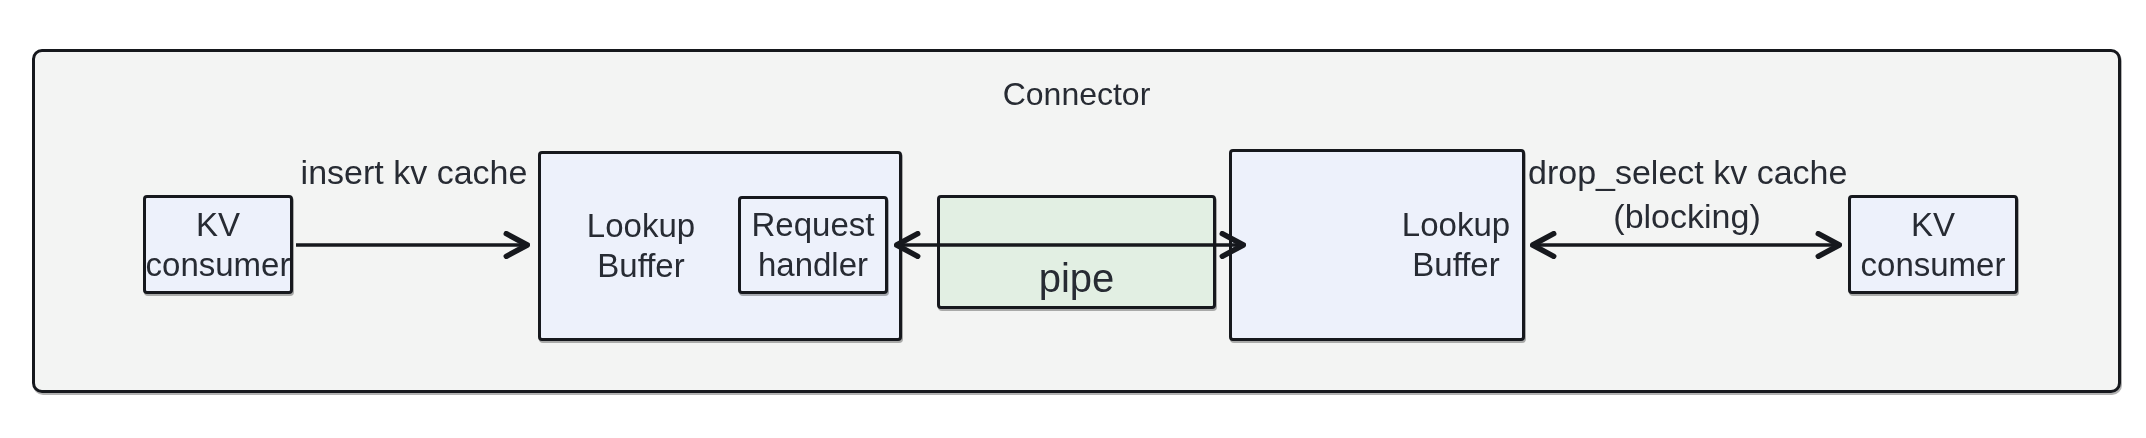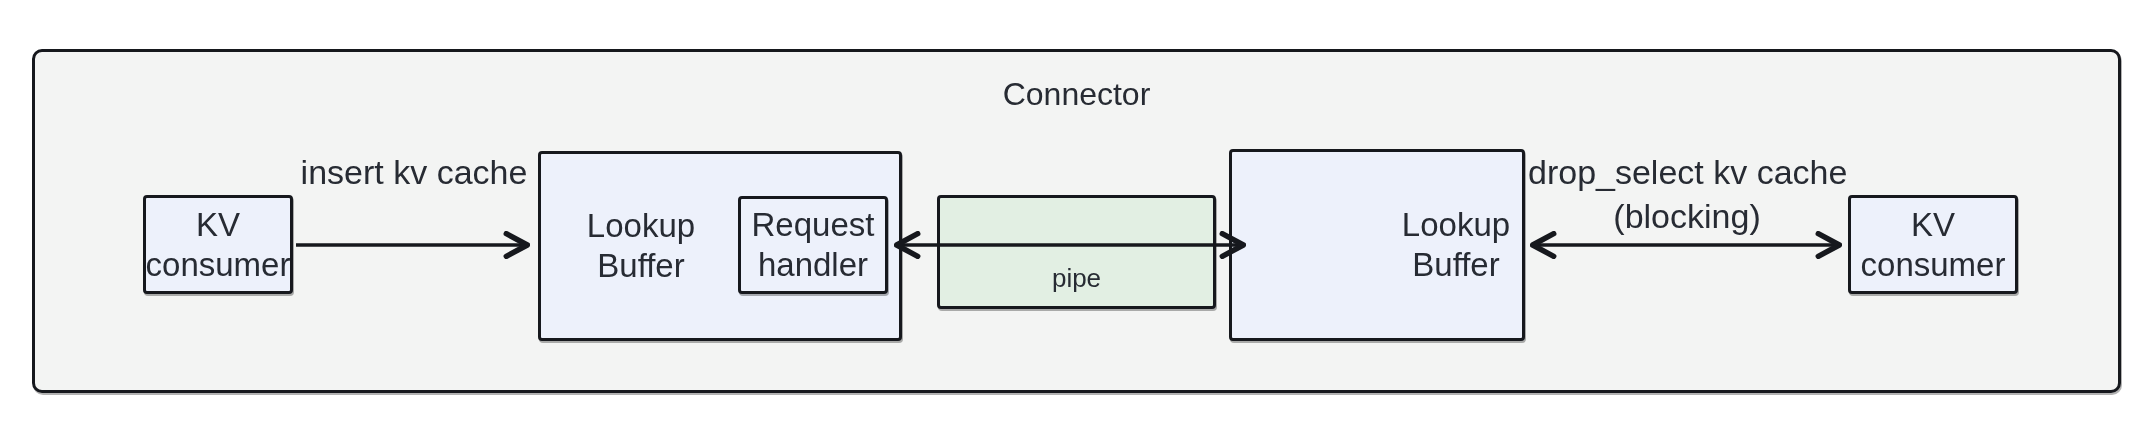--- a/index.html
+++ b/index.html
@@ -46,21 +46,21 @@
     font-size:33px;line-height:40px;
   }
   .node .lines span{display:block;}
   .kv-producer{left:143px;top:195px;width:150px;height:99px;}
   .lb-left{left:538px;top:151px;width:364px;height:190px;justify-content:flex-start;}
   .lb-left .lines{width:200px;}
   .rh-left{left:738px;top:196px;width:150px;height:98px;}
   .pipe{left:937px;top:195px;width:279px;height:114px;background:var(--pipe-fill);display:block;}
   .pipe-label{
     position:absolute;left:0;right:0;bottom:8px;
-    text-align:center;font-size:26px;line-height:40px;
+    text-align:center;font-size:40px;line-height:40px;
   }
   .rh-right{left:1251px;top:197px;width:149px;height:97px;}
   .lb-right{left:1229px;top:149px;width:296px;height:192px;justify-content:flex-end;}
   .lb-right .lines{width:132px;}
   .kv-consumer{left:1848px;top:195px;width:170px;height:99px;}
   .edge-label{
     position:absolute;top:150px;
     text-align:center;
     font-size:34px;line-height:44px;
     color:var(--text);

